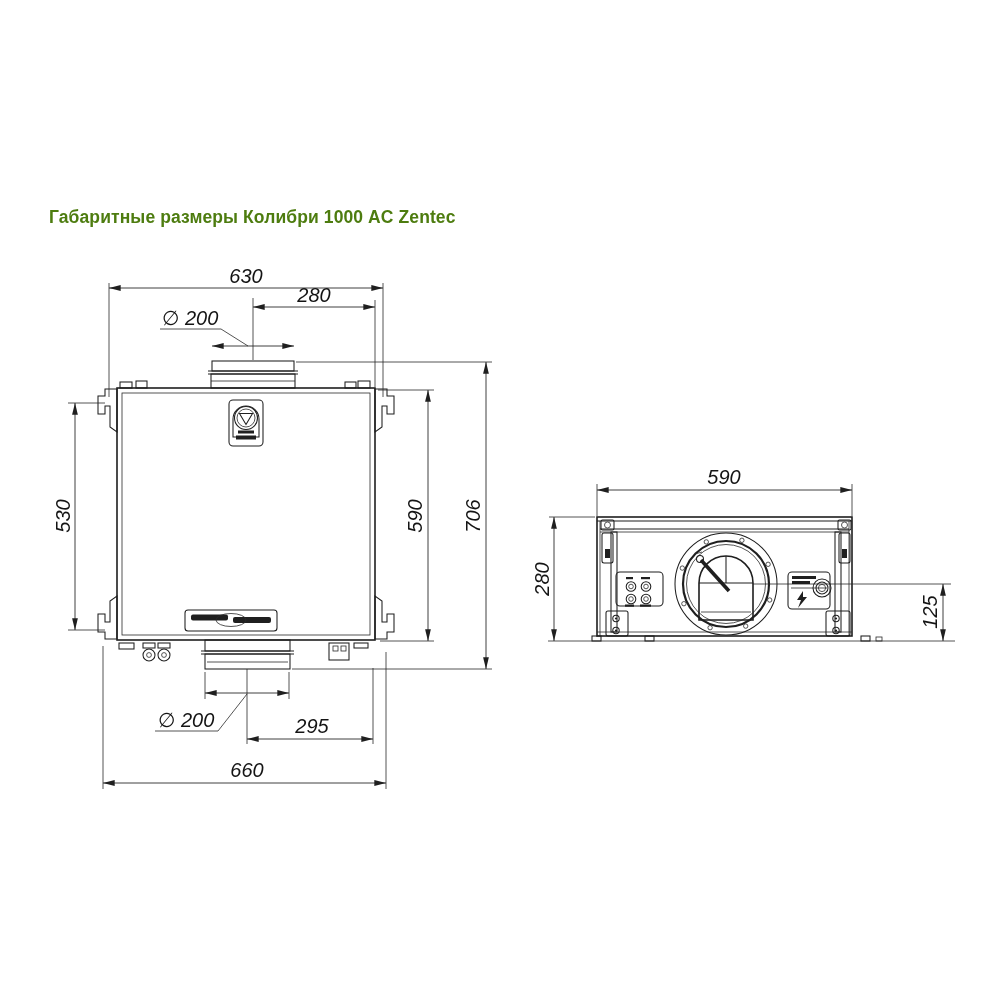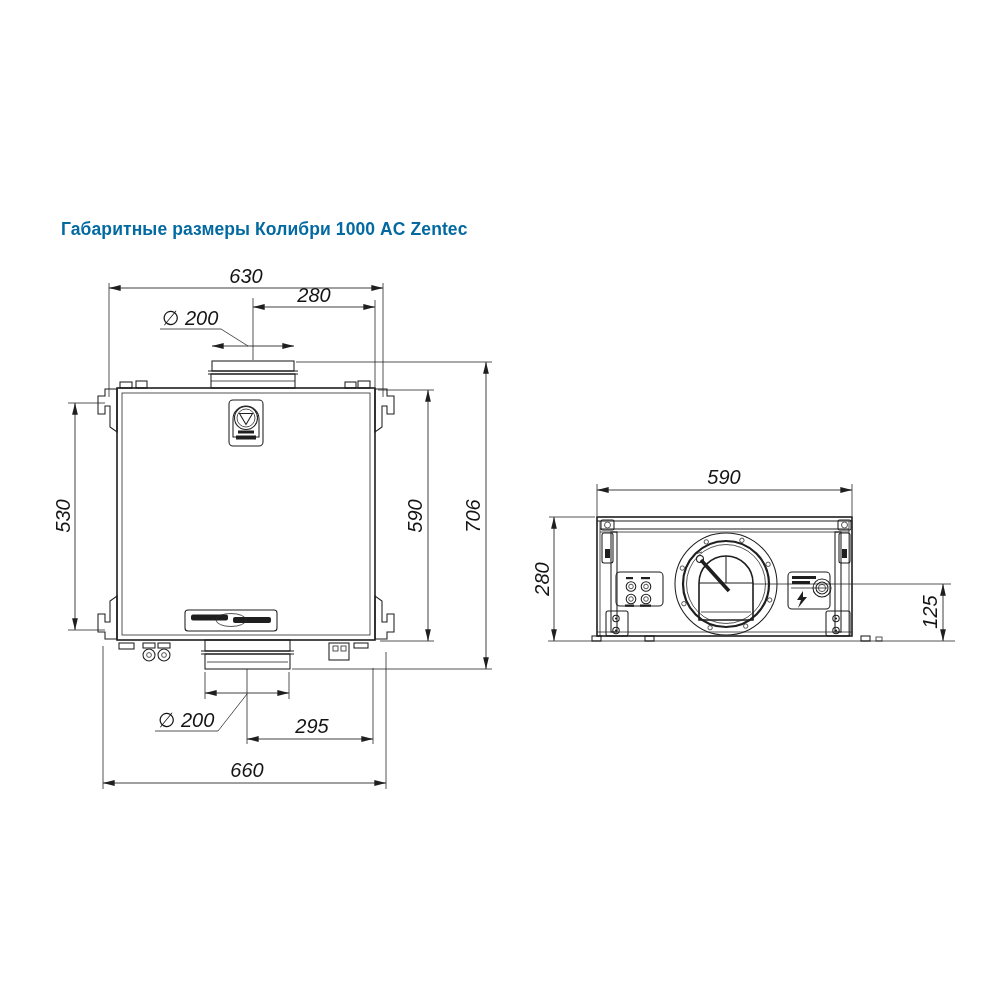--- a/index.html
+++ b/index.html
@@ -1,19 +1,19 @@
 <!DOCTYPE html>
 <html><head>
 <meta charset="utf-8">
 <style>
   html,body{margin:0;padding:0;background:#ffffff;}
   .stage{position:relative;width:1000px;height:1000px;background:#fff;overflow:hidden;
          font-family:"Liberation Sans",sans-serif;}
-  .page-title{position:absolute;left:45px;top:203px;margin:16px;
-              font:700 17.5px "Liberation Sans",sans-serif;color:#0369a1;letter-spacing:.1px;}
+  .page-title{position:absolute;left:45px;top:203px;margin:4px;
+              font:700 17.5px "Liberation Sans",sans-serif;color:#4d7c0f;letter-spacing:.1px;}
   svg{position:absolute;left:0;top:0;}
   .ln  {fill:none;stroke:#1f1f1f;stroke-width:1.6;}
   .ln1 {fill:none;stroke:#1f1f1f;stroke-width:1.05;}
   .ln2 {fill:none;stroke:#1f1f1f;stroke-width:2.2;}
   .thin{fill:none;stroke:#2a2a2a;stroke-width:.8;}
   .dim {fill:none;stroke:#2a2a2a;stroke-width:.9;}
   .dark{fill:#1f1f1f;stroke:none;}
   .wht {fill:#ffffff;stroke:#1f1f1f;stroke-width:1.05;}
   .dim-text{font:italic 20px "Liberation Sans","DejaVu Sans",sans-serif;fill:#141414;}
 </style>

